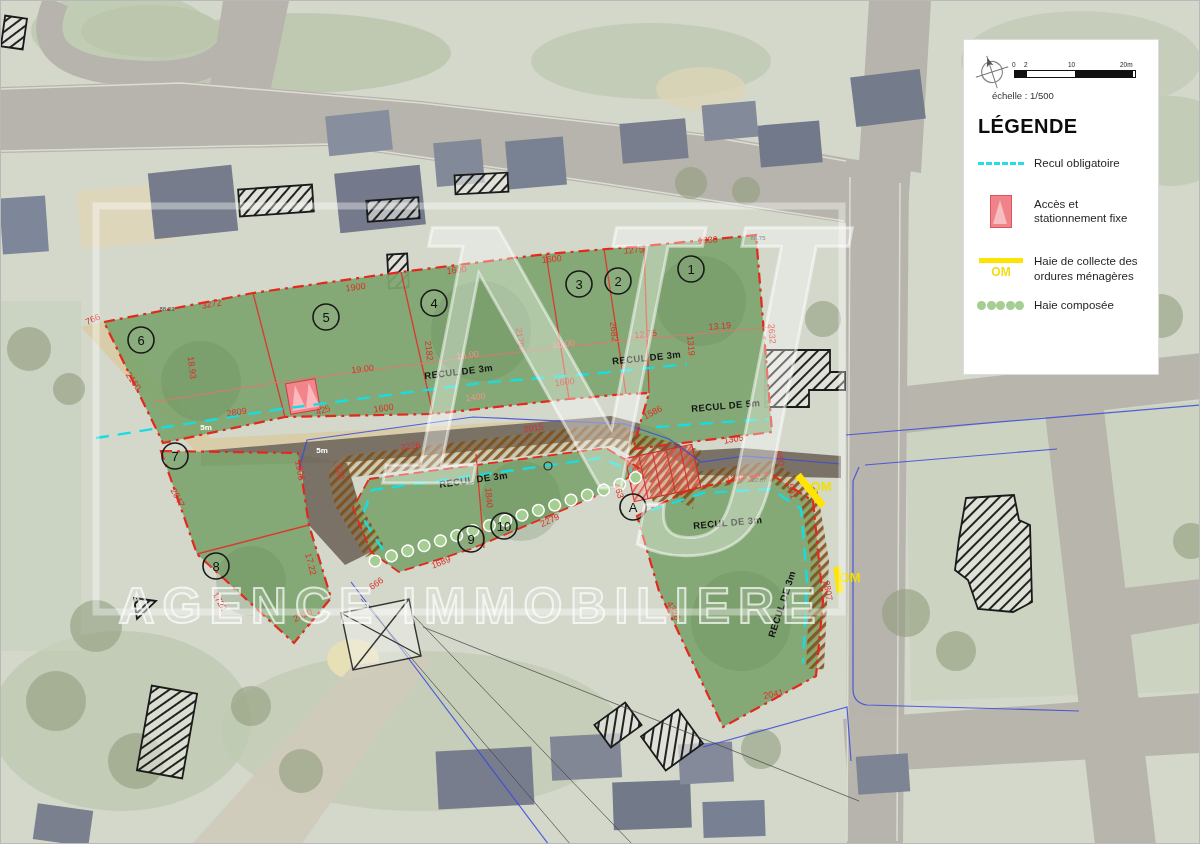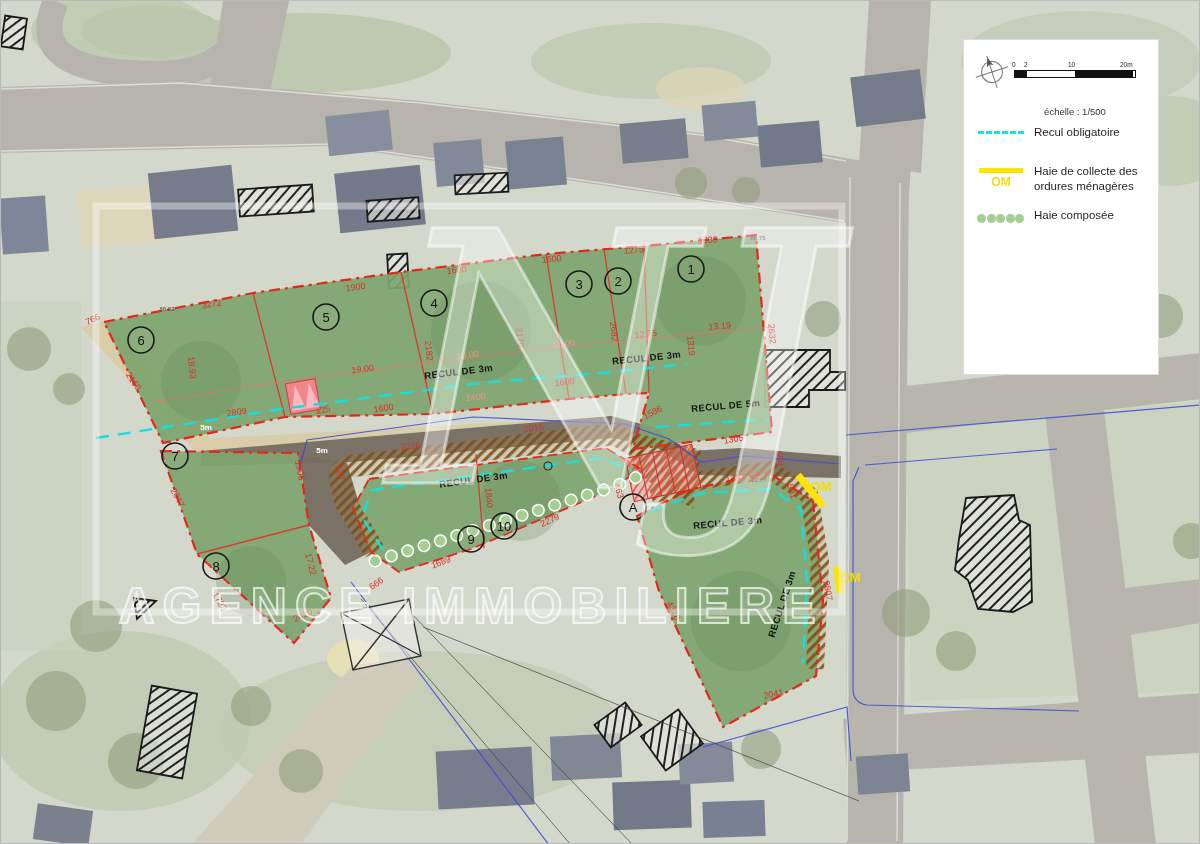--- a/index.html
+++ b/index.html
@@ -23,36 +23,36 @@
           border:1px solid #dcdcdc;box-sizing:border-box;}
   .lg-head{display:flex;align-items:flex-start;padding:14px 12px 0 10px;}
   .compass{width:36px;height:36px;flex:0 0 36px;margin-right:4px;}
   .sb-wrap{position:relative;flex:1;margin-top:7px;}
   .sb-ticks{position:relative;height:9px;font-size:6.5px;color:#222;}
   .sb-ticks span{position:absolute;top:0;}
   .sb-bar{height:6px;border:1px solid #111;display:flex;width:120px;}
   .sb-bar i{display:block;height:100%;}
   .sb-bar .k{background:#111;}
   .sb-bar .w{background:#fff;}
-  .sb-caption{text-align:center;font-size:9.5px;color:#333;margin:16px 0 8px 28px;}
+  .sb-caption{text-align:left;font-size:9.5px;color:#333;margin:0 0 8px 28px;}
   .lg-title{font-size:20px;font-weight:800;color:#0c0c0c;padding:6px 0 18px 14px;letter-spacing:.4px;}
   .lg-item{display:flex;align-items:center;padding:0 8px 0 14px;}
   .sym{width:46px;flex:0 0 46px;display:flex;flex-direction:column;align-items:center;justify-content:center;}
   .lbl{font-size:11.5px;color:#1f1f1f;line-height:1.3;padding-left:10px;}
   .sym-recul{width:46px;height:0;border-top:3px dashed #24dfe2;}
   .sym-acces{width:20px;height:31px;background:#f0828a;border:1px solid #d6565e;position:relative;}
   .sym-acces:after{content:"";position:absolute;left:2px;bottom:3px;width:0;height:0;
       border-left:7px solid transparent;border-right:7px solid transparent;border-bottom:24px solid #f7bdc1;}
   .sym-om-bar{width:44px;height:5px;background:#ffe400;}
   .sym-om-txt{font-size:12px;font-weight:bold;color:#f2dd14;margin-top:2px;}
   .sym-dots{display:flex;}
   .sym-dots i{width:9px;height:9px;border-radius:50%;background:#a6cd92;margin-right:0.5px;}
   .sym-bande{width:42px;height:34px;border:1px solid #7d4e1e;
       background:repeating-linear-gradient(45deg,#7d4e1e 0 3px,#ffffff 3px 8px);}
-  .mb22{margin-bottom:24px;}.mb26{margin-bottom:26px;}.mb14{margin-bottom:14px;}.mb20{margin-bottom:4px;align-items:flex-end;}
+  .mb22{margin-bottom:24px;}.mb26{margin-bottom:26px;}.mb14{margin-bottom:14px;}.mb20{margin-bottom:4px;}
 </style>
 </head>
 <body>
 
 <div id="stage">
 
 <svg id="plan" width="1200" height="844" viewBox="0 0 1200 844">
   <defs>
     <pattern id="bandeP" width="7" height="7" patternUnits="userSpaceOnUse" patternTransform="rotate(45)">
       <rect width="7" height="7" fill="rgba(175,145,70,0.18)"></rect>
@@ -403,26 +403,33 @@
         <span style="left:106px">20m</span>
       </div>
       <div class="sb-bar">
         <i class="k" style="width:12px"></i>
             <i class="w" style="width:48px"></i>
             <i class="k" style="width:58px"></i>
       </div>
     </div>
   </div>
   <div class="sb-caption">échelle : 1/500</div>
+  <div class="lg-title">LÉGENDE</div>
 
   <div class="lg-item mb22">
     <span class="sym">
           <i class="sym-recul"></i>
         </span>
     <span class="lbl">Recul obligatoire</span>
+  </div>
+  <div class="lg-item mb26">
+    <span class="sym">
+          <i class="sym-acces"></i>
+        </span>
+    <span class="lbl">Accès et stationnement fixe</span>
   </div>
   <div class="lg-item mb14">
     <span class="sym">
       <i class="sym-om-bar"></i>
       <span class="sym-om-txt">OM</span>
     </span>
     <span class="lbl">Haie de collecte des ordures ménagères</span>
   </div>
   <div class="lg-item mb20">
     <span class="sym">

